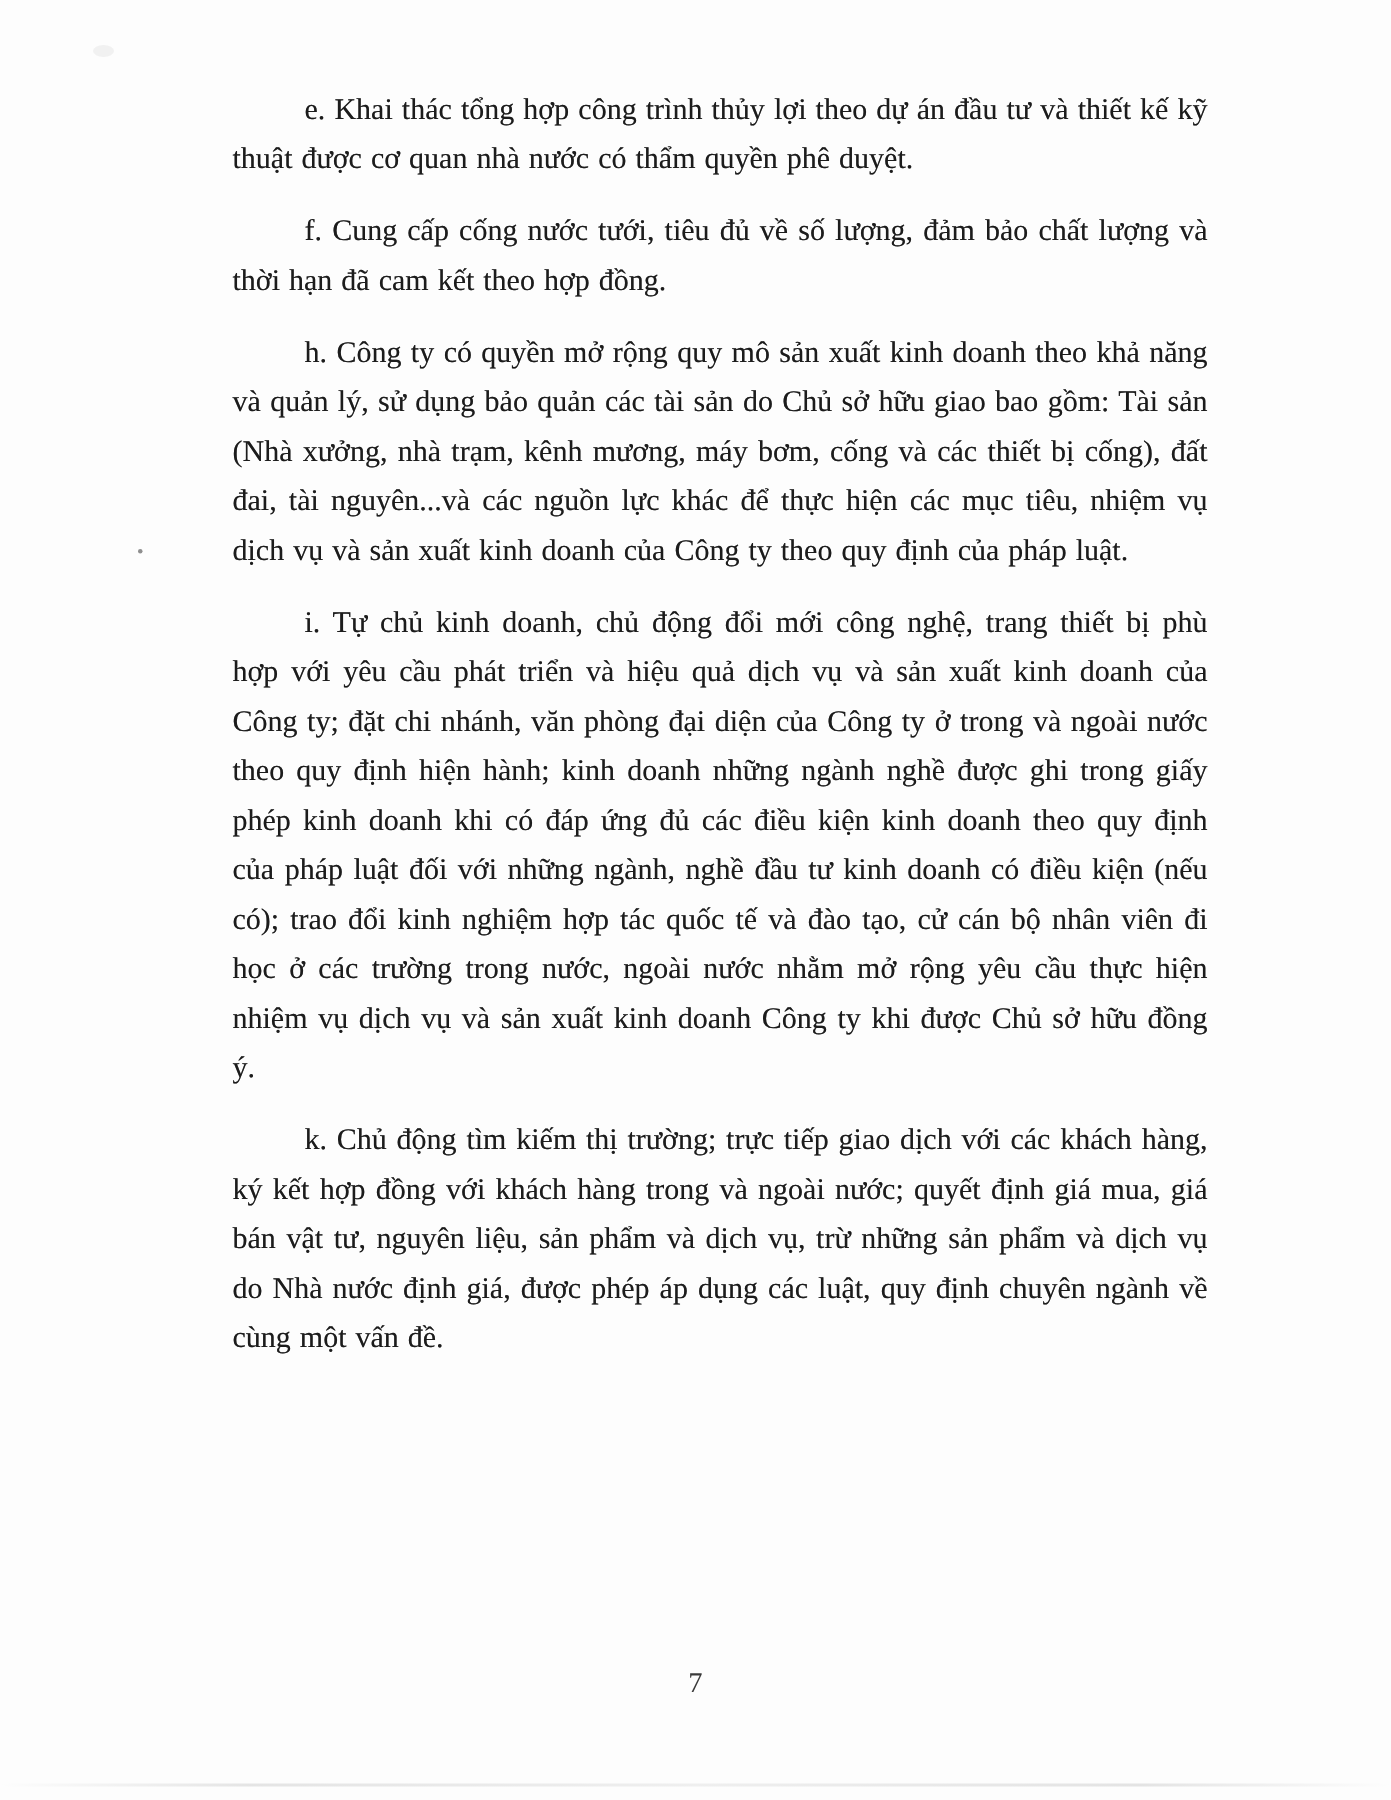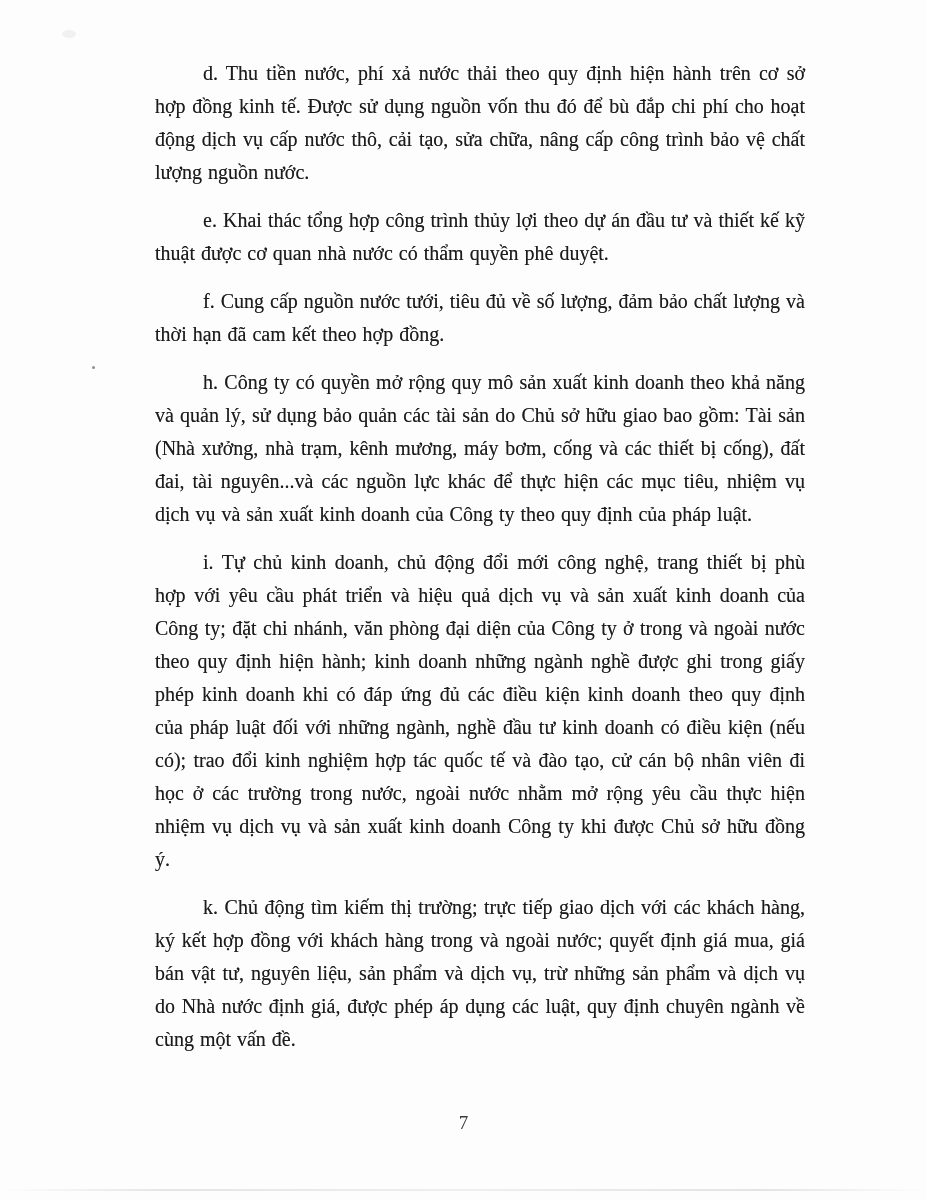--- a/index.html
+++ b/index.html
@@ -75,23 +75,22 @@
 </style>
 </head>
 <body>
 
 <div class="page">
 
   <span class="scan-smudge-top"></span>
   <span class="scan-speck"></span>
 
   <div class="body-text">
-    <p class="para">d. Thu tiền nước, phí xả nước thải theo quy định hiện hành trên cơ sở hợp đồng kinh tế. Được sử dụng nguồn vốn thu đó để bù đắp chi phí cho hoạt động dịch vụ cấp nước thô, cải tạo, sửa chữa, nâng cấp công trình bảo vệ chất lượng nguồn nước.</p>
     <p class="para">e. Khai thác tổng hợp công trình thủy lợi theo dự án đầu tư và thiết kế kỹ thuật được cơ quan nhà nước có thẩm quyền phê duyệt.</p>
-    <p class="para">f. Cung cấp nguồn nước tưới, tiêu đủ về số lượng, đảm bảo chất lượng và thời hạn đã cam kết theo hợp đồng.</p>
+    <p class="para">f. Cung cấp cống nước tưới, tiêu đủ về số lượng, đảm bảo chất lượng và thời hạn đã cam kết theo hợp đồng.</p>
     <p class="para">h. Công ty có quyền mở rộng quy mô sản xuất kinh doanh theo khả năng và quản lý, sử dụng bảo quản các tài sản do Chủ sở hữu giao bao gồm: Tài sản (Nhà xưởng, nhà trạm, kênh mương, máy bơm, cống và các thiết bị cống), đất đai, tài nguyên...và các nguồn lực khác để thực hiện các mục tiêu, nhiệm vụ dịch vụ và sản xuất kinh doanh của Công ty theo quy định của pháp luật.</p>
     <p class="para">i. Tự chủ kinh doanh, chủ động đổi mới công nghệ, trang thiết bị phù hợp với yêu cầu phát triển và hiệu quả dịch vụ và sản xuất kinh doanh của Công ty; đặt chi nhánh, văn phòng đại diện của Công ty ở trong và ngoài nước theo quy định hiện hành; kinh doanh những ngành nghề được ghi trong giấy phép kinh doanh khi có đáp ứng đủ các điều kiện kinh doanh theo quy định của pháp luật đối với những ngành, nghề đầu tư kinh doanh có điều kiện (nếu có); trao đổi kinh nghiệm hợp tác quốc tế và đào tạo, cử cán bộ nhân viên đi học ở các trường trong nước, ngoài nước nhằm mở rộng yêu cầu thực hiện nhiệm vụ dịch vụ và sản xuất kinh doanh Công ty khi được Chủ sở hữu đồng ý.</p>
     <p class="para">k. Chủ động tìm kiếm thị trường; trực tiếp giao dịch với các khách hàng, ký kết hợp đồng với khách hàng trong và ngoài nước; quyết định giá mua, giá bán vật tư, nguyên liệu, sản phẩm và dịch vụ, trừ những sản phẩm và dịch vụ do Nhà nước định giá, được phép áp dụng các luật, quy định chuyên ngành về cùng một vấn đề.</p>
 
   </div>
 
   <div class="footer-number">7</div>
 
   <div class="scan-edge-line"></div>
 

